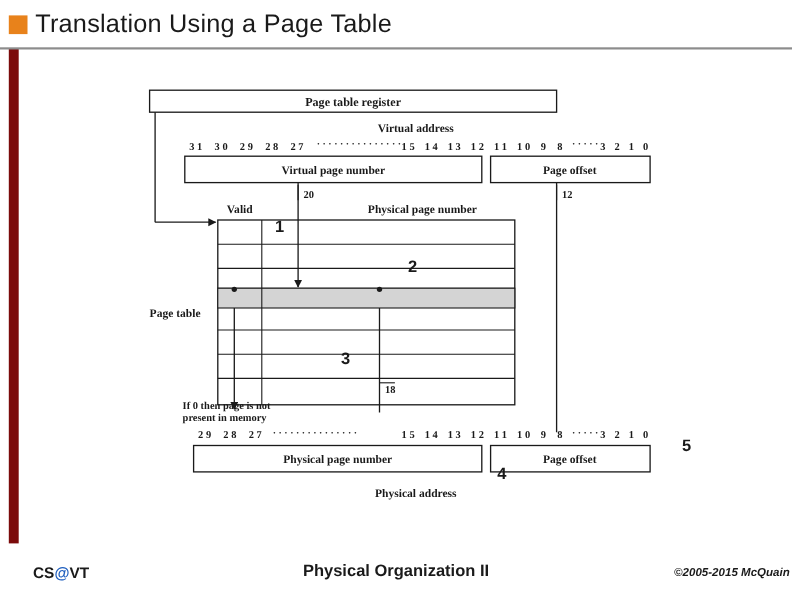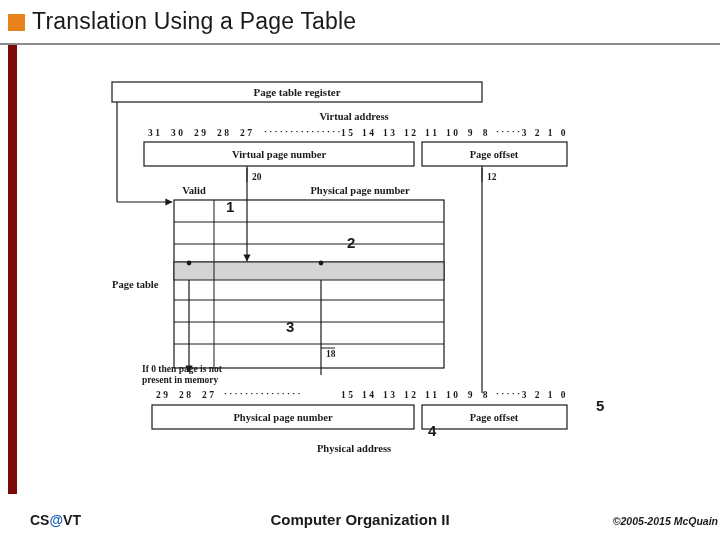--- a/index.html
+++ b/index.html
@@ -100,21 +100,21 @@
     font-size: 10.5px;
     font-weight: bold;
     color: #1a1a1a;
     white-space: nowrap;
     font-style: italic;
   }
 
   
   #figure {
     position: absolute;
-    left: 104px;
+    left: 128px;
     top: 60px;
     width: 470px;
     height: 420px;
   }
   #figure svg { display:block; }
 
   
   .step {
     position: absolute;
     font-size: 15px;
@@ -248,16 +248,16 @@
     </svg>
 
     <div class="step step-1">1</div>
     <div class="step step-2">2</div>
     <div class="step step-3">3</div>
     <div class="step step-4">4</div>
     <div class="step step-5">5</div>
   </div>
 
   <div class="footer-left"><span>CS</span><span class="at">@</span><span>VT</span></div>
-  <div class="footer-center">Computer Organization II</div>
+  <div class="footer-center">Physical Organization II</div>
   <div class="footer-right">©2005-2015 McQuain</div>
 
 </div>
 
 </body></html>

